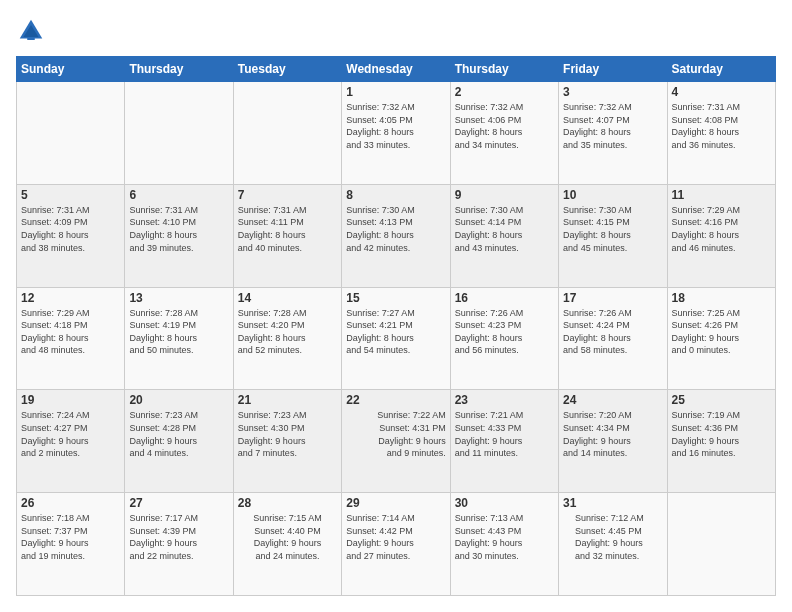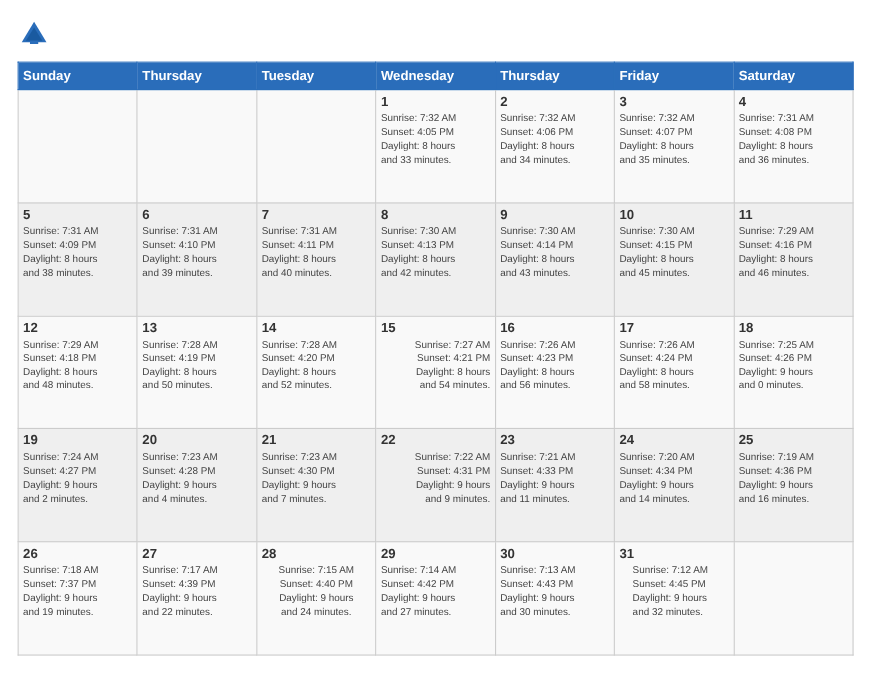--- a/index.html
+++ b/index.html
@@ -246,21 +246,21 @@
           </td>
           <td>
             <div class="day-number">14</div>
             <div class="day-info" style="white-space: pre-line;">Sunrise: 7:28 AM
 Sunset: 4:20 PM
 Daylight: 8 hours
 and 52 minutes.</div>
           </td>
           <td>
             <div class="day-number">15</div>
-            <div class="day-info" style="white-space: pre-line; text-align: right;">Sunrise: 7:27 AM
+            <div class="day-info" style="white-space: pre-line;">Sunrise: 7:27 AM
 Sunset: 4:21 PM
 Daylight: 8 hours
 and 54 minutes.</div>
           </td>
           <td>
             <div class="day-number">16</div>
             <div class="day-info" style="white-space: pre-line;">Sunrise: 7:26 AM
 Sunset: 4:23 PM
 Daylight: 8 hours
 and 56 minutes.</div>

